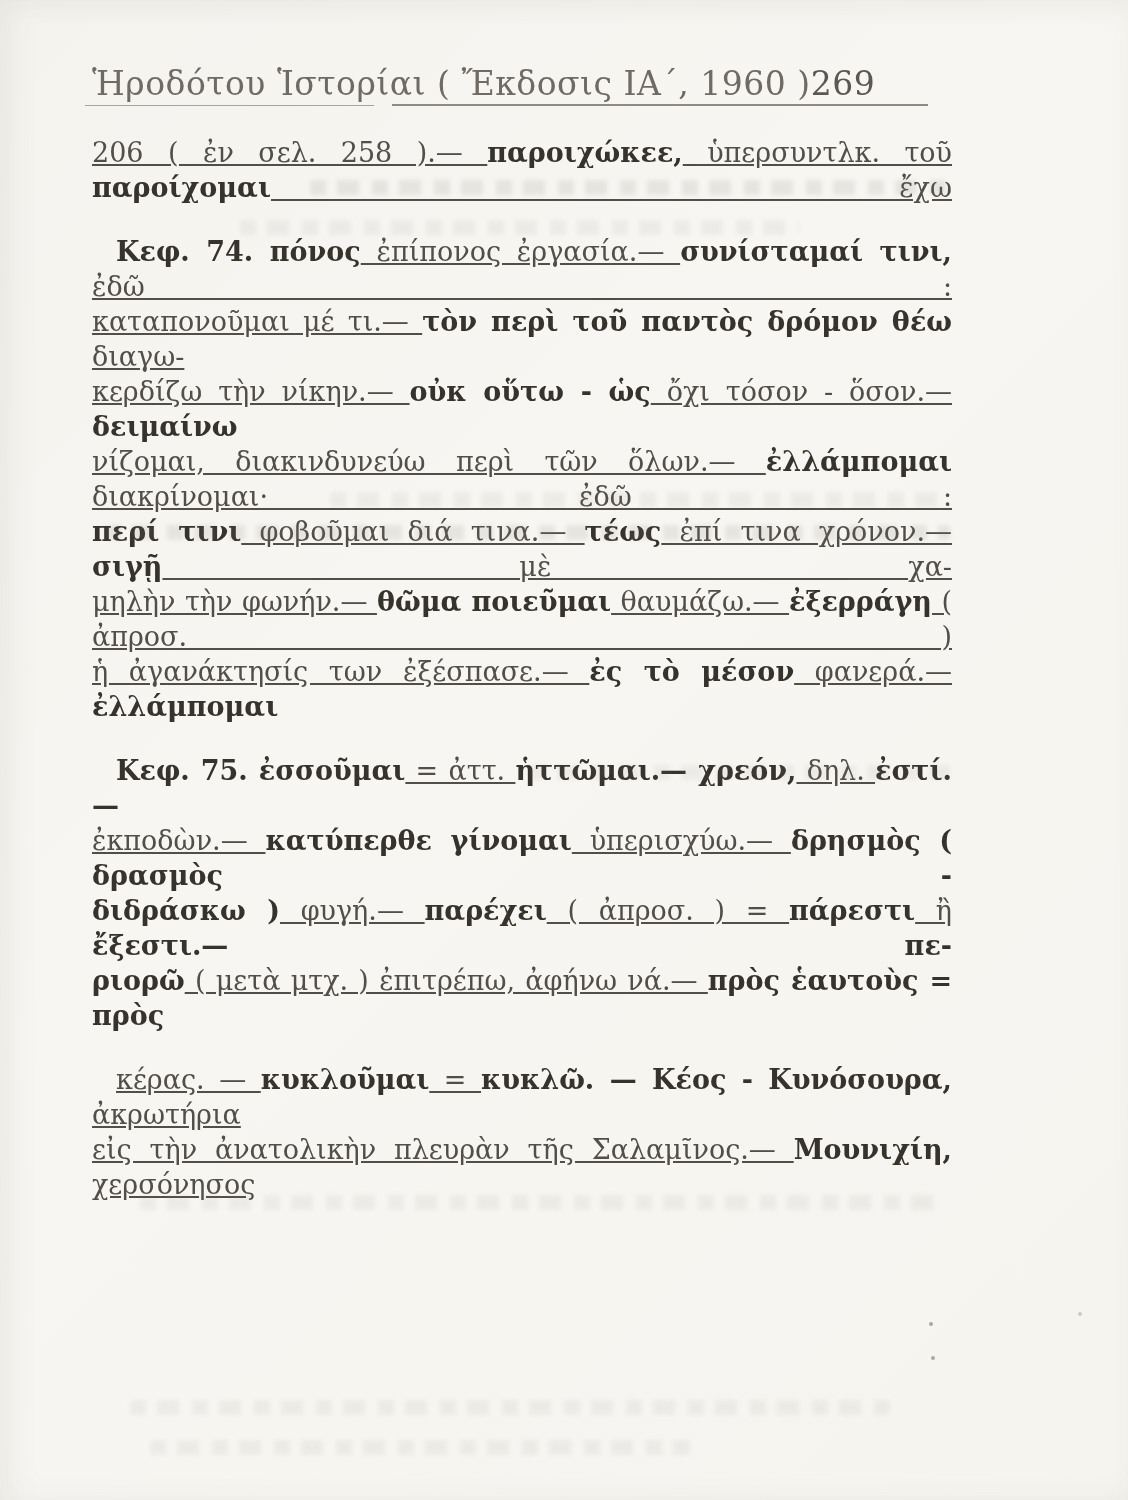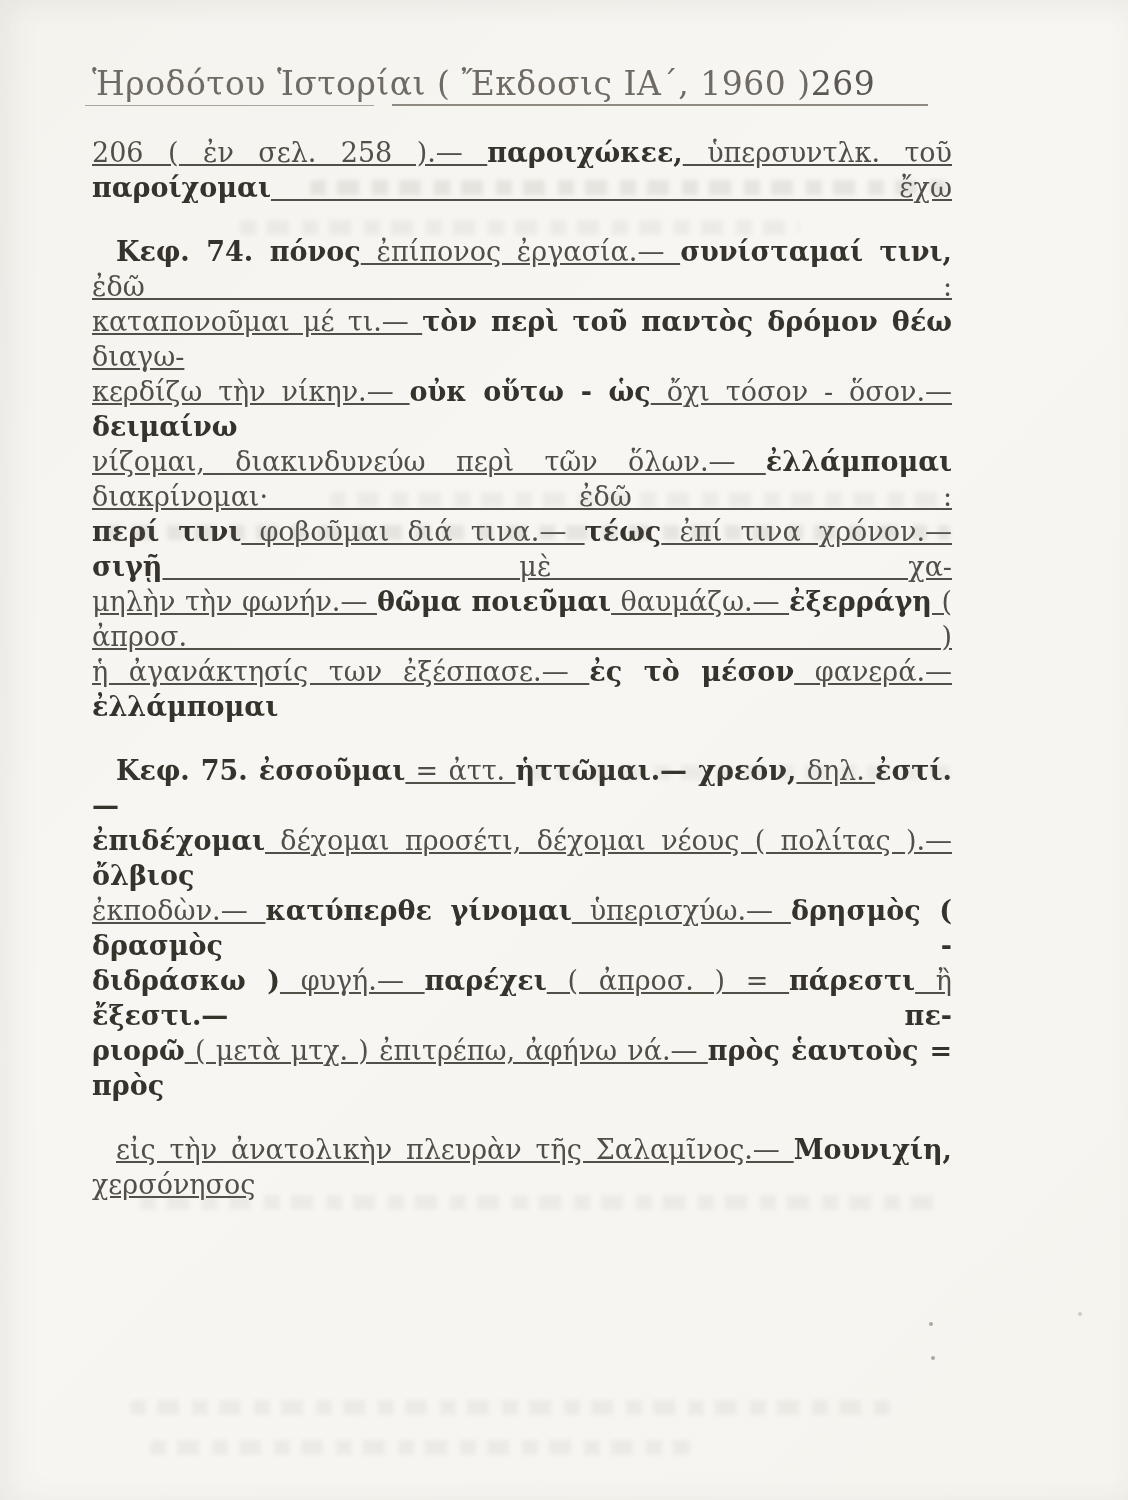--- a/index.html
+++ b/index.html
@@ -64,26 +64,26 @@
           <div class="line jl"><span class="b">Κεφ. 74. </span><span class="b">πόνος</span><span class="r"> ἐπίπονος ἐργασία.— </span><span class="b">συνίσταμαί τινι,</span><span class="r"> ἐδῶ :</span></div>
           <div class="line jl"><span class="r">καταπονοῦμαι μέ τι.— </span><span class="b">τὸν περὶ τοῦ παντὸς δρόμον θέω</span><span class="r"> διαγω-</span></div>
           <div class="line jl"><span class="r">κερδίζω τὴν νίκην.— </span><span class="b">οὐκ οὕτω - ὡς</span><span class="r"> ὄχι τόσον - ὅσον.— </span><span class="b">δειμαίνω</span></div>
           <div class="line jl"><span class="r">νίζομαι, διακινδυνεύω περὶ τῶν ὅλων.— </span><span class="b">ἐλλάμπομαι</span><span class="r"> διακρίνομαι· ἐδῶ :</span></div>
           <div class="line jl"><span class="b">περί τινι</span><span class="r"> φοβοῦμαι διά τινα.— </span><span class="b">τέως</span><span class="r"> ἐπί τινα χρόνον.— </span><span class="b">σιγῇ</span><span class="r"> μὲ χα-</span></div>
           <div class="line jl"><span class="r">μηλὴν τὴν φωνήν.— </span><span class="b">θῶμα ποιεῦμαι</span><span class="r"> θαυμάζω.— </span><span class="b">ἐξερράγη</span><span class="r"> ( ἀπροσ. )</span></div>
           <div class="line jl"><span class="r">ἡ ἀγανάκτησίς των ἐξέσπασε.— </span><span class="b">ἐς τὸ μέσον</span><span class="r"> φανερά.— </span><span class="b">ἐλλάμπομαι</span></div>
         </div>
         <div class="para indent">
           <div class="line jl"><span class="b">Κεφ. 75. ἐσσοῦμαι</span><span class="r"> = ἀττ. </span><span class="b">ἡττῶμαι.— χρεόν,</span><span class="r"> δηλ. </span><span class="b">ἐστί.—</span></div>
-          <div class="line jl"><span class="b">ἐπιδέχομαι</span><span class="r"> δέχομαι προσέτι, δέχομαι νέους ( πολίτας ).— </span><span class="b">ὄλβιος</span></div>
           <div class="line jl"><span class="r">ἐκποδὼν.— </span><span class="b">κατύπερθε γίνομαι</span><span class="r"> ὑπερισχύω.— </span><span class="b">δρησμὸς ( δρασμὸς -</span></div>
           <div class="line jl"><span class="b">διδράσκω )</span><span class="r"> φυγή.— </span><span class="b">παρέχει</span><span class="r"> ( ἀπροσ. ) = </span><span class="b">πάρεστι</span><span class="r"> ἢ </span><span class="b">ἔξεστι.— πε-</span></div>
           <div class="line jl"><span class="b">ριορῶ</span><span class="r"> ( μετὰ μτχ. ) ἐπιτρέπω, ἀφήνω νά.— </span><span class="b">πρὸς ἑαυτοὺς = πρὸς</span></div>
         </div>
         <div class="para indent">
+          <div class="line jl"><span class="r">κέρας. — </span><span class="b">κυκλοῦμαι</span><span class="r"> = </span><span class="b">κυκλῶ. — Κέος - Κυνόσουρα,</span><span class="r"> ἀκρωτήρια</span></div>
           <div class="line jl"><span class="r">εἰς τὴν ἀνατολικὴν πλευρὰν τῆς Σαλαμῖνος.— </span><span class="b">Μουνιχίη,</span><span class="r"> χερσόνησος</span></div>
         </div>
       </div>
   </div>
 
   <div class="smudge" style="left:310px;top:180px;width:640px;"></div>
   <div class="smudge light" style="left:240px;top:220px;width:560px;"></div>
   <div class="smudge light" style="left:330px;top:492px;width:620px;"></div>
   <div class="smudge" style="left:105px;top:525px;width:845px;"></div>
   <div class="smudge light" style="left:530px;top:765px;width:420px;"></div>

